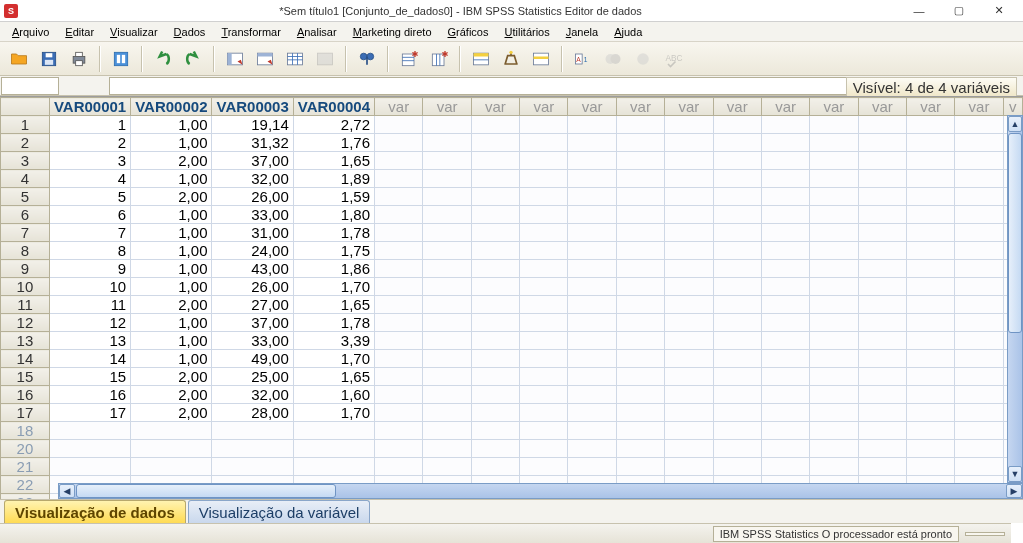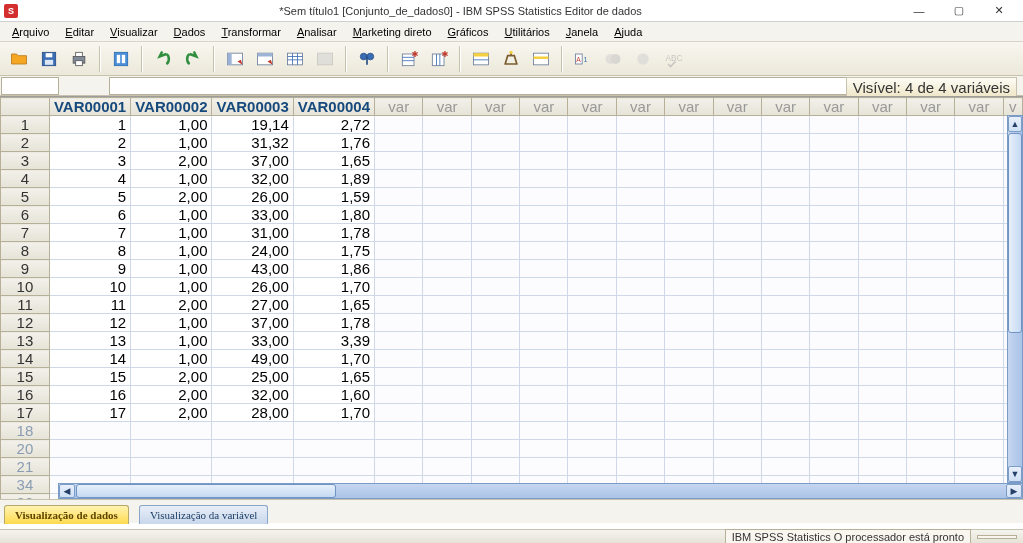--- a/index.html
+++ b/index.html
@@ -49,26 +49,26 @@
   .hscroll .arrow{width:16px;height:14px;background:linear-gradient(#e8f0fb,#cfe0f5);border:1px solid #7a9cc6;border-radius:2px;display:flex;align-items:center;justify-content:center;font-size:9px;color:#263f66;}
   .hscroll .track{flex:1;height:14px;position:relative;}
   .hscroll .thumb{position:absolute;left:1px;top:0;width:260px;height:14px;background:linear-gradient(#e6effa,#c5daf3);border:1px solid #6f94c4;border-radius:3px;}
   .vscroll{position:absolute;top:18px;right:0;bottom:16px;width:16px;background:linear-gradient(90deg,#c5d6f0,#aac3e8);border:1px solid #7a9cc6;display:flex;flex-direction:column;align-items:center;}
   .vscroll .arrow{height:16px;width:14px;background:linear-gradient(#e8f0fb,#cfe0f5);border:1px solid #7a9cc6;border-radius:2px;display:flex;align-items:center;justify-content:center;font-size:9px;color:#263f66;}
   .vscroll .track{flex:1;width:14px;position:relative;}
   .vscroll .thumb{position:absolute;top:1px;left:0;height:200px;width:14px;background:linear-gradient(90deg,#e6effa,#c5daf3);border:1px solid #6f94c4;border-radius:3px;}
 
   
   .tabbar{position:absolute;left:0;right:0;bottom:20px;height:24px;background:#f4f3ee;display:flex;align-items:flex-end;padding-left:4px;border-top:1px solid #c7c2ae;}
-  .tab{padding:3px 10px;font-size:11px;border:1px solid #b7a86c;border-bottom:none;margin-right:10px;border-radius:3px 3px 0 0;position:relative;top:1px;font-family:Liberation Serif, serif;}
+  .tab{padding:3px 10px;font-size:15px;border:1px solid #b7a86c;border-bottom:none;margin-right:2px;border-radius:3px 3px 0 0;position:relative;top:1px;}
   .tab.active{background:linear-gradient(#fff3b0,#ffda4f);color:#5e4500;font-weight:bold;}
   .tab.inactive{background:linear-gradient(#e8eef7,#c8d7ec);border-color:#8aa6c9;color:#1d3e66;}
 
   
-  .statusbar{position:absolute;left:0;right:0;bottom:0;height:14px;background:linear-gradient(#f4f3ee,#e6e3d7);border-top:1px solid #c7c2ae;display:flex;align-items:center;font-size:11px;color:#333;justify-content:flex-end;padding-right:6px;}
+  .statusbar{position:absolute;left:0;right:12px;bottom:0;height:20px;background:linear-gradient(#f4f3ee,#e6e3d7);border-top:1px solid #c7c2ae;display:flex;align-items:center;font-size:11px;color:#333;justify-content:flex-end;padding-right:6px;}
   .statusbar .cell{border:1px solid #b5b097;background:#f8f6ef;padding:1px 6px;margin-left:6px;}
   .statusbar .spacercell{width:40px;}
 </style>
 </head>
 <body>
 
 <div class="titlebar">
   <span class="icon-app">S</span>
   <span class="title">*Sem título1 [Conjunto_de_dados0] - IBM SPSS Statistics Editor de dados</span>
   <div class="winbtns">
@@ -674,21 +674,21 @@
           <td class="empty"></td>
           <td class="empty"></td>
           <td class="empty"></td>
           <td class="empty"></td>
           <td class="empty"></td>
           <td class="empty"></td>
           <td class="empty"></td>
           <td class="empty"></td>
         </tr>
         <tr>
-          <th class="emptyrow">34</th>
+          <th class="emptyrow">22</th>
           <td class="empty"></td>
           <td class="empty"></td>
           <td class="empty"></td>
           <td class="empty"></td>
           <td class="empty"></td>
           <td class="empty"></td>
           <td class="empty"></td>
           <td class="empty"></td>
           <td class="empty"></td>
           <td class="empty"></td>

